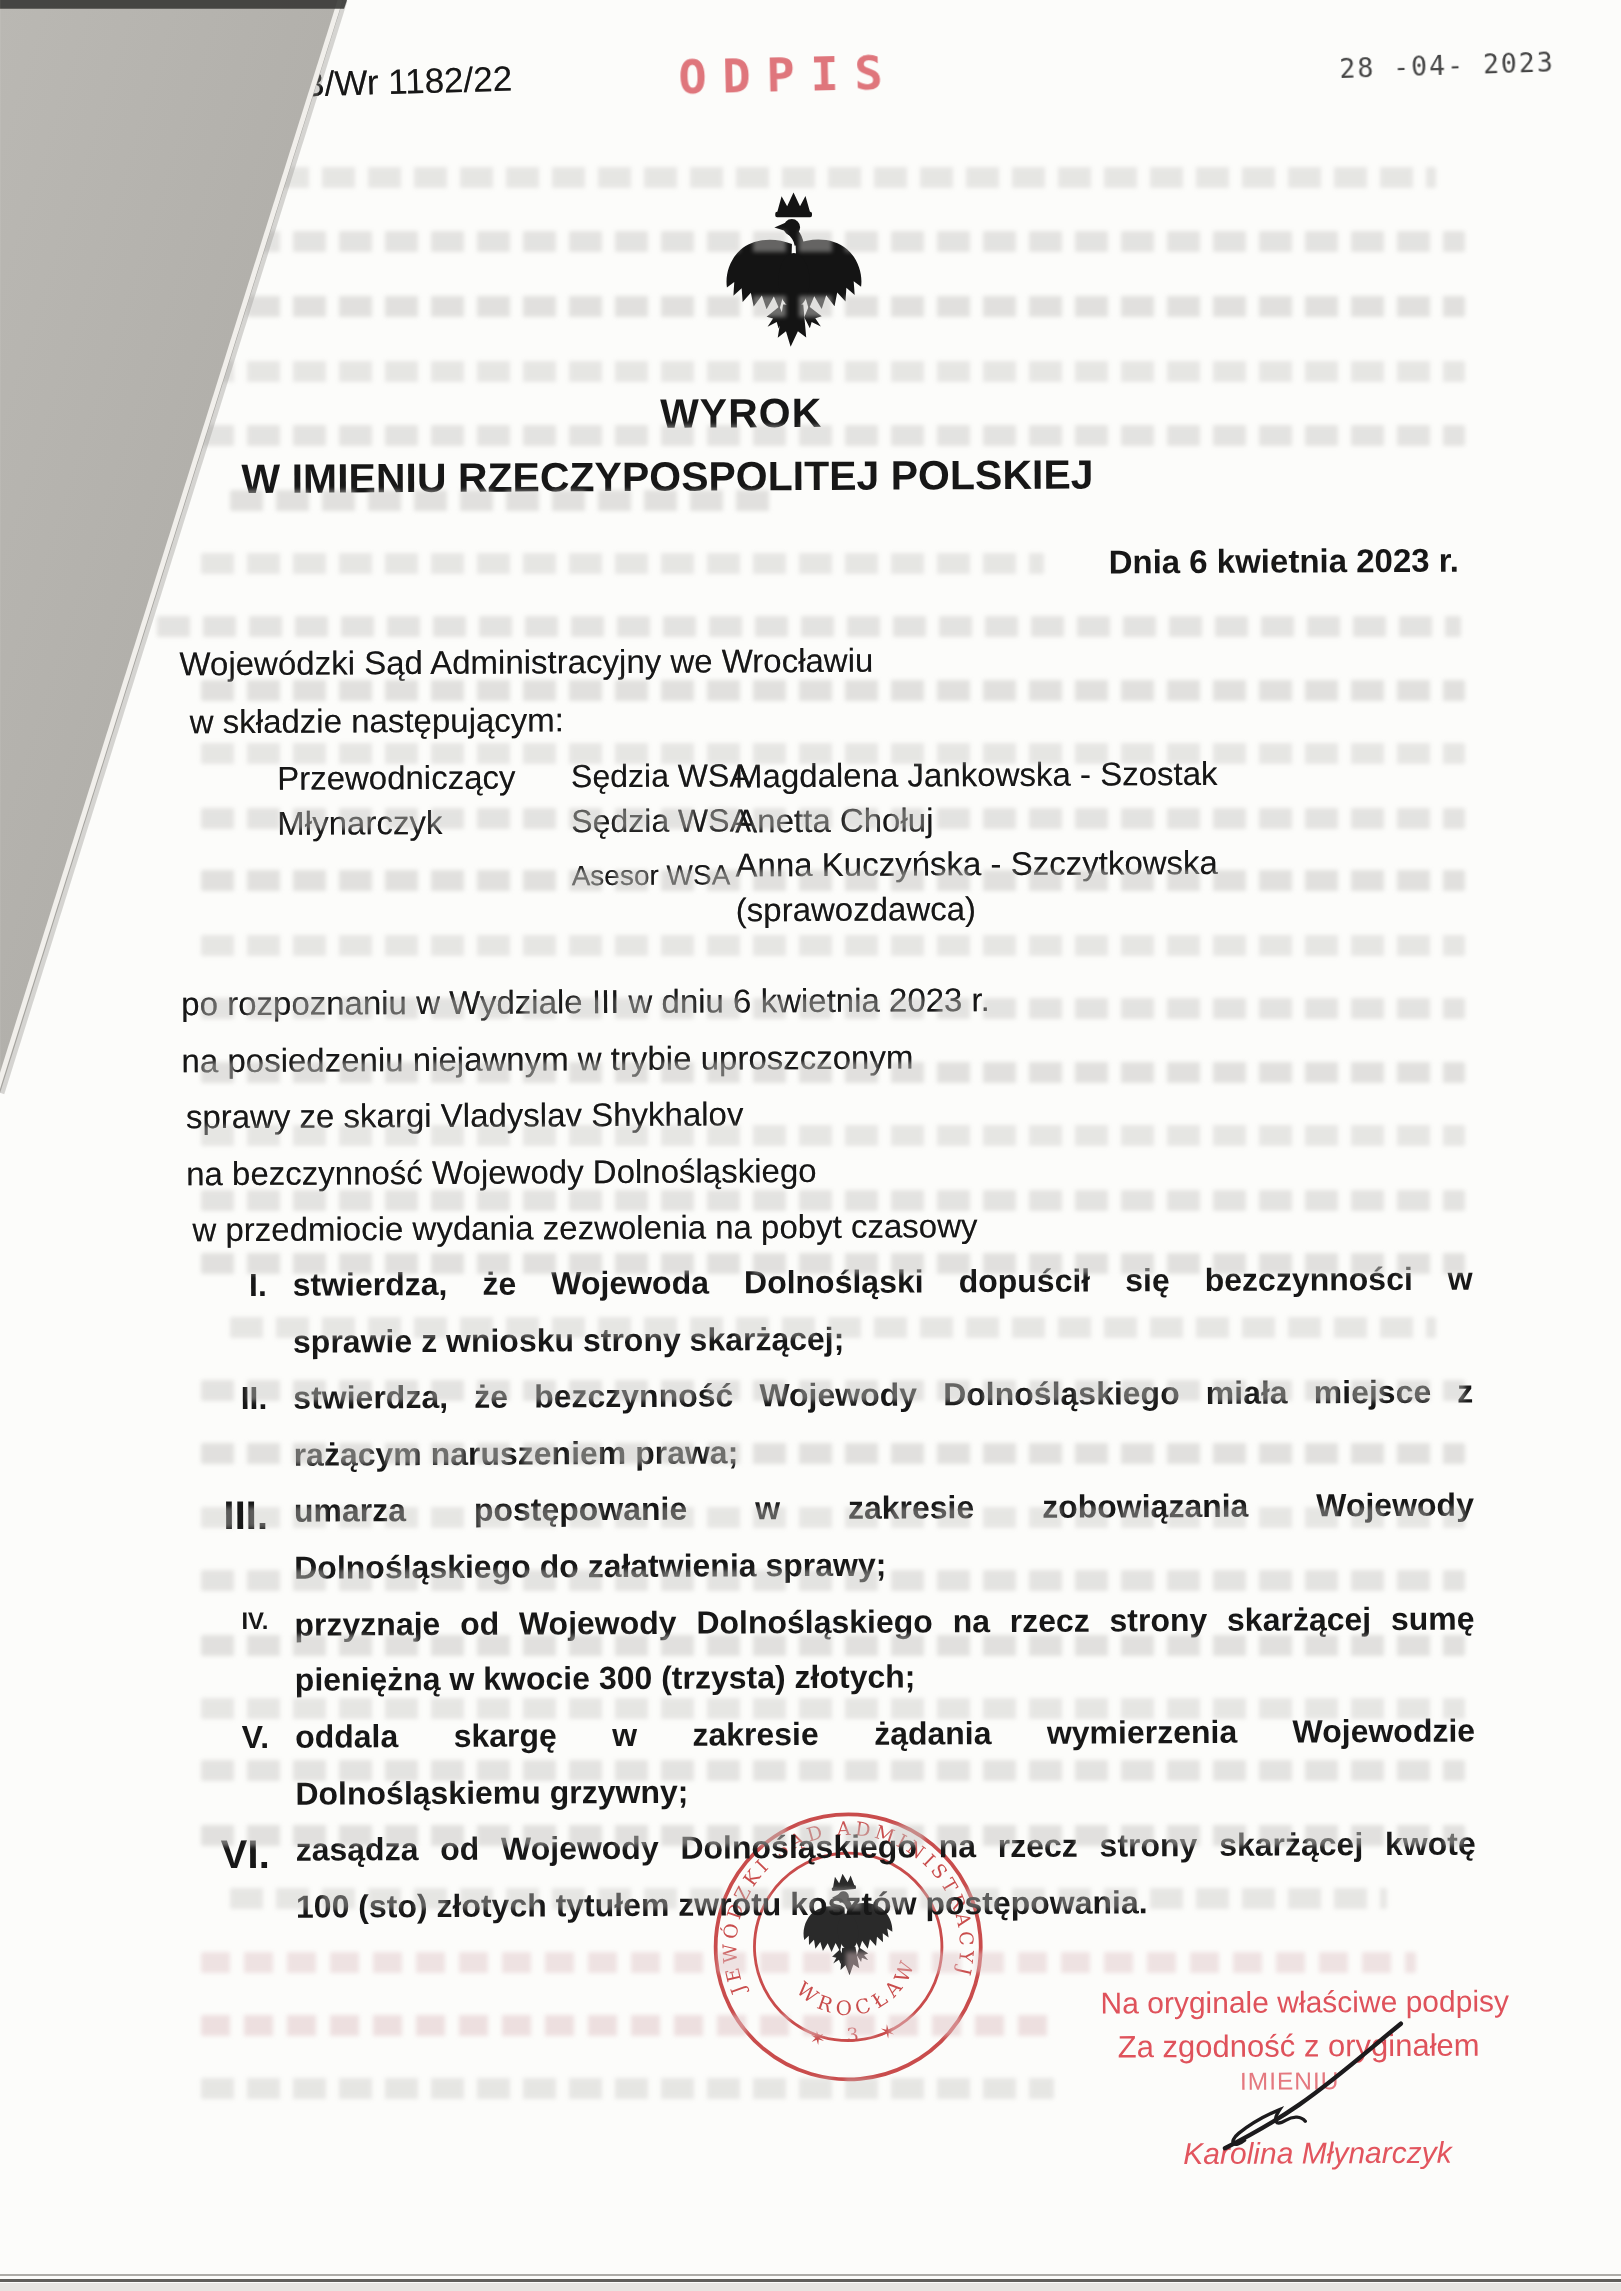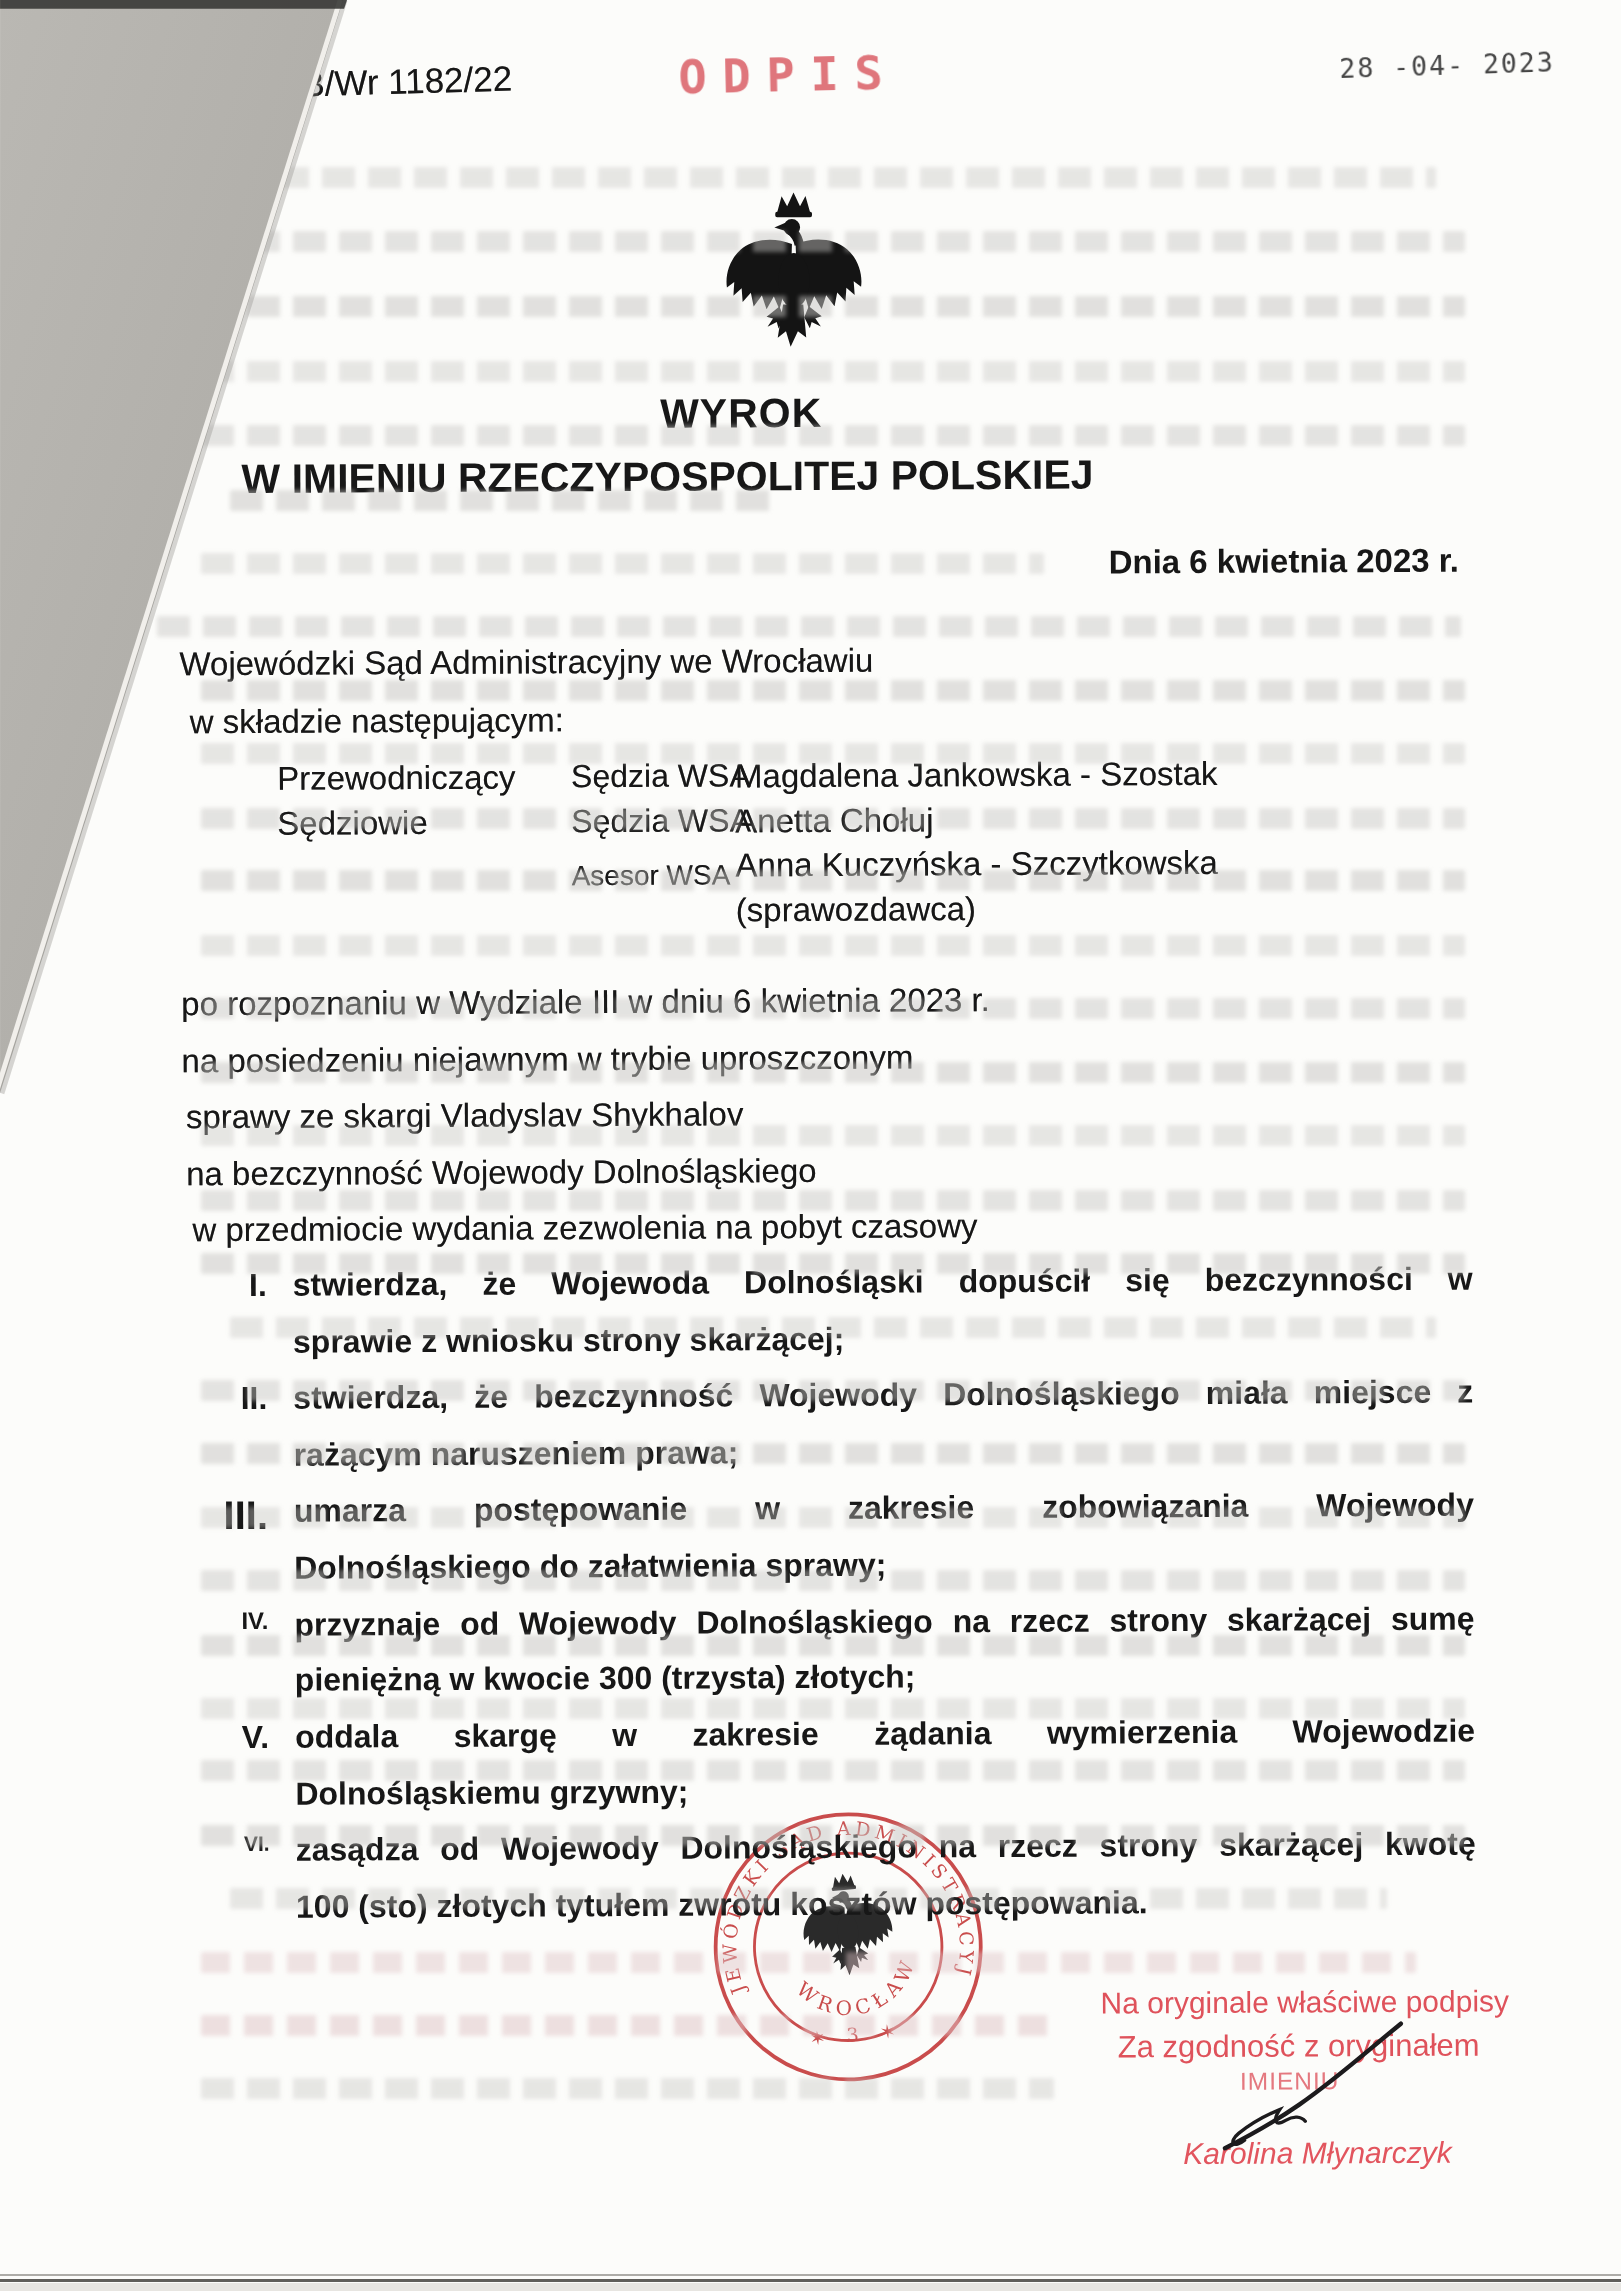--- a/index.html
+++ b/index.html
@@ -84,21 +84,21 @@
     <div class="line b" style="left:78px;top:453px;width:1186px;text-align:center;font-size:41px;">W IMIENIU RZECZYPOSPOLITEJ POLSKIEJ</div>
     <div class="line b" style="left:980px;top:545px;width:482px;text-align:right;font-size:33px;">Dnia 6 kwietnia 2023 r.</div>
 
     <div class="line reg" style="left:182px;top:642px;font-size:33px;">Wojewódzki Sąd Administracyjny we Wrocławiu</div>
     <div class="line reg" style="left:192px;top:700px;font-size:33px;">w składzie następującym:</div>
 
     <div class="line reg" style="left:279px;top:757px;font-size:33px;">Przewodniczący</div>
     <div class="line reg" style="left:573px;top:757px;font-size:32px;">Sędzia WSA</div>
     <div class="line reg" style="left:737px;top:757px;font-size:33px;">Magdalena Jankowska - Szostak</div>
 
-    <div class="line reg" style="left:279px;top:802px;font-size:33px;">Sędziowie</div>
+    <div class="line reg" style="left:279px;top:802px;font-size:33px;">Młynarczyk</div>
     <div class="line reg" style="left:573px;top:802px;font-size:32px;">Sędzia WSA</div>
     <div class="line reg" style="left:737px;top:802px;font-size:33px;">Anetta Chołuj</div>
 
     <div class="line reg" style="left:573px;top:859px;font-size:28px;">Asesor WSA</div>
     <div class="line reg" style="left:737px;top:846px;font-size:33px;">Anna Kuczyńska - Szczytkowska</div>
 
     <div class="line reg" style="left:737px;top:891px;font-size:33px;">(sprawozdawca)</div>
 
     <div class="line reg" style="left:182px;top:982px;font-size:33px;">po rozpoznaniu w Wydziale III w dniu 6 kwietnia 2023 r.</div>
     <div class="line reg" style="left:182px;top:1039px;font-size:33px;">na posiedzeniu niejawnym w trybie uproszczonym</div>
@@ -119,21 +119,21 @@
     <div class="line b" style="left:292px;top:1547px;font-size:32px;">Dolnośląskiego do załatwienia sprawy;</div>
 
     <div class="line b" style="left:176px;top:1604px;width:90px;text-align:right;font-size:24px;">IV.</div>
     <div class="line b just" style="left:292px;top:1604px;width:1180px;font-size:32px;">przyznaje od Wojewody Dolnośląskiego na rzecz strony skarżącej sumę</div>
     <div class="line b" style="left:292px;top:1659px;font-size:32px;">pieniężną w kwocie 300 (trzysta) złotych;</div>
 
     <div class="line b" style="left:176px;top:1716px;width:90px;text-align:right;font-size:32px;">V.</div>
     <div class="line b just" style="left:292px;top:1716px;width:1180px;font-size:32px;">oddala skargę w zakresie żądania wymierzenia Wojewodzie</div>
     <div class="line b" style="left:292px;top:1773px;font-size:32px;">Dolnośląskiemu grzywny;</div>
 
-    <div class="line b" style="left:176px;top:1829px;width:90px;text-align:right;font-size:21px;">VI.</div>
+    <div class="line b" style="left:176px;top:1829px;width:90px;text-align:right;font-size:40px;">VI.</div>
     <div class="line b just" style="left:292px;top:1829px;width:1180px;font-size:32px;">zasądza od Wojewody Dolnośląskiego na rzecz strony skarżącej kwotę</div>
     <div class="line b" style="left:292px;top:1886px;font-size:32px;">100 (sto) złotych tytułem zwrotu kosztów postępowania.</div>
 
     <svg style="position:absolute;left:702px;top:1805px;z-index:2;transform:rotate(-5deg);opacity:.9;" width="284" height="284" viewBox="0 0 300 300">
       <defs>
         <path id="arcTop" d="M 39 190 A 118 118 0 1 1 261 190"></path>
         <path id="arcBottomInner" d="M 85 181 A 72 72 0 0 0 215 181"></path>
       </defs>
       <g fill="none" stroke="#c43a3a">
         <circle cx="150" cy="150" r="140" stroke-width="4"></circle>

